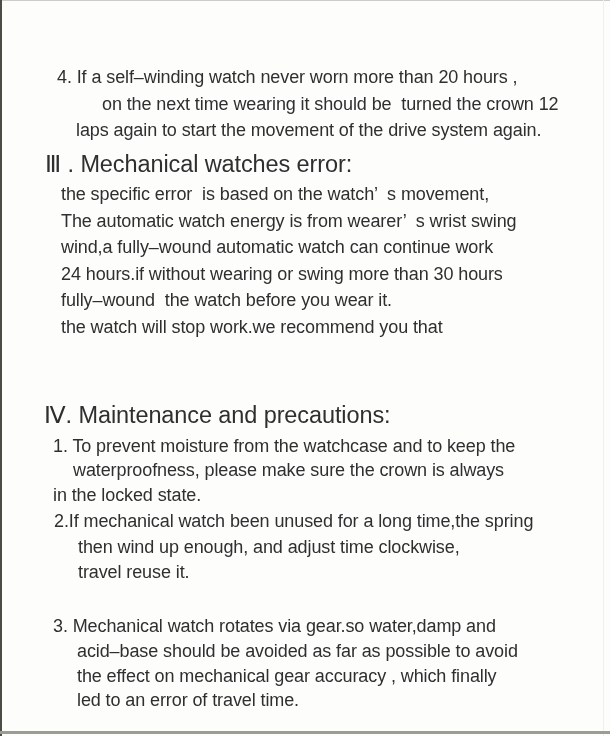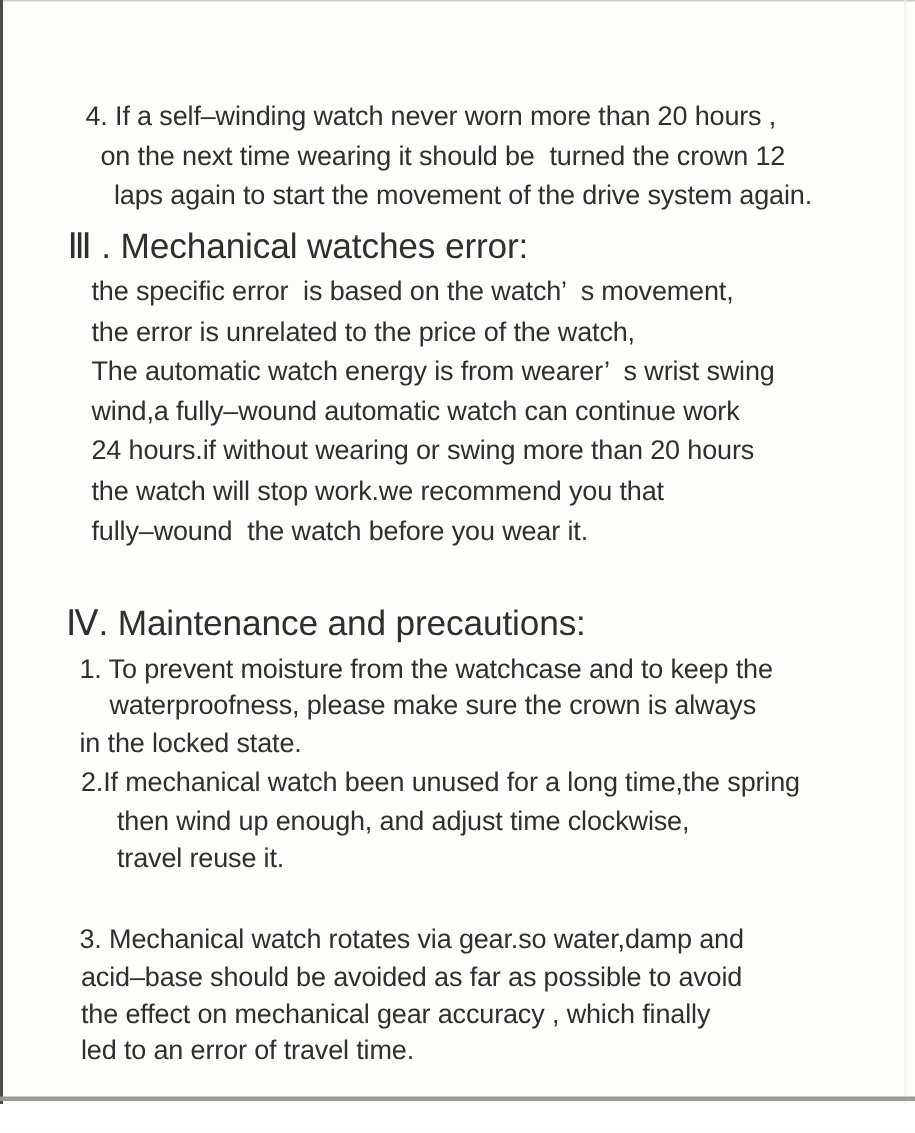--- a/index.html
+++ b/index.html
@@ -64,27 +64,27 @@
   #hdg-maint   { top: 399px; padding-left: 44px; }
   #blk-m1      { top: 434px; }
   #blk-m1 .line { line-height: 24.3px; }
   #blk-m2      { top: 509px; }
   #blk-m2 .line { line-height: 25.6px; }
   #blk-m3      { top: 614px; }
   #blk-m3 .line { line-height: 24.8px; }
 
   
   .pl57 { padding-left: 57px; }
-  .pl67 { padding-left: 67px; }
+  .pl67 { padding-left: 102px; }
   .pl76 { padding-left: 76px; }
   .pl53 { padding-left: 53px; }
   .pl54 { padding-left: 54px; }
   .pl71 { padding-left: 53px; }
   .pl73 { padding-left: 73px; }
-  .pl77 { padding-left: 54px; }
+  .pl77 { padding-left: 77px; }
   .pl78 { padding-left: 78px; }
 </style>
 </head>
 <body>
 
 <div class="page">
 
   <div class="edge-top"></div>
   <div class="edge-left"></div>
   <div class="edge-right"></div>
@@ -93,26 +93,25 @@
   <div class="blk" id="blk-item4">
     <div class="line pl57">4. If a self–winding watch never worn more than 20 hours ,</div>
     <div class="line pl67">on the next time wearing it should be  turned the crown 12</div>
     <div class="line pl76">laps again to start the movement of the drive system again.</div>
   </div>
 
   <div class="blk heading" id="hdg-error">Ⅲ . Mechanical watches error:</div>
 
   <div class="blk" id="blk-error">
     <div class="line">the specific error  is based on the watch’  s movement,</div>
-    <div class="line">the error is unrelated to the price of the watch,</div>
     <div class="line">The automatic watch energy is from wearer’  s wrist swing</div>
     <div class="line">wind,a fully–wound automatic watch can continue work</div>
-    <div class="line">24 hours.if without wearing or swing more than 20 hours</div>
+    <div class="line">24 hours.if without wearing or swing more than 30 hours</div>
+    <div class="line">fully–wound  the watch before you wear it.</div>
     <div class="line">the watch will stop work.we recommend you that</div>
-    <div class="line">fully–wound  the watch before you wear it.</div>
   </div>
 
   <div class="blk heading" id="hdg-maint">Ⅳ. Maintenance and precautions:</div>
 
   <div class="blk" id="blk-m1">
     <div class="line pl53">1. To prevent moisture from the watchcase and to keep the</div>
     <div class="line pl73">waterproofness, please make sure the crown is always</div>
     <div class="line pl71">in the locked state.</div>
   </div>
 

